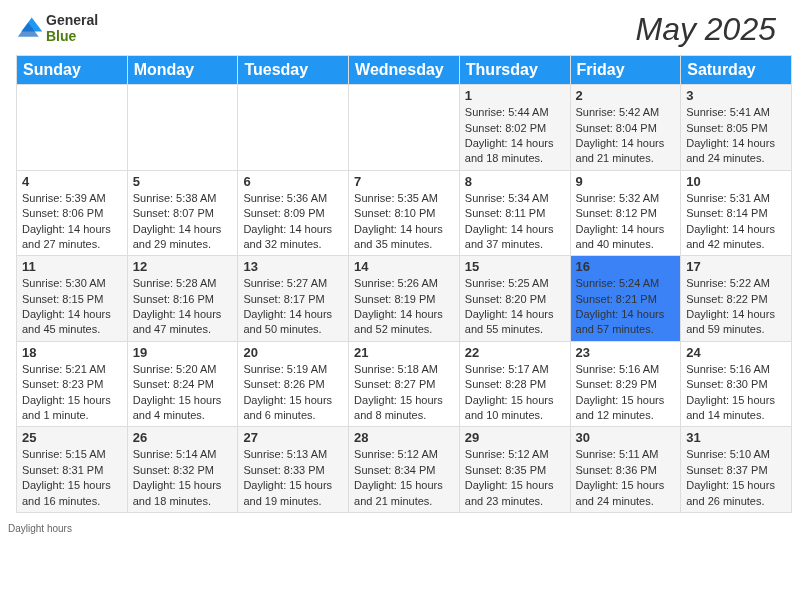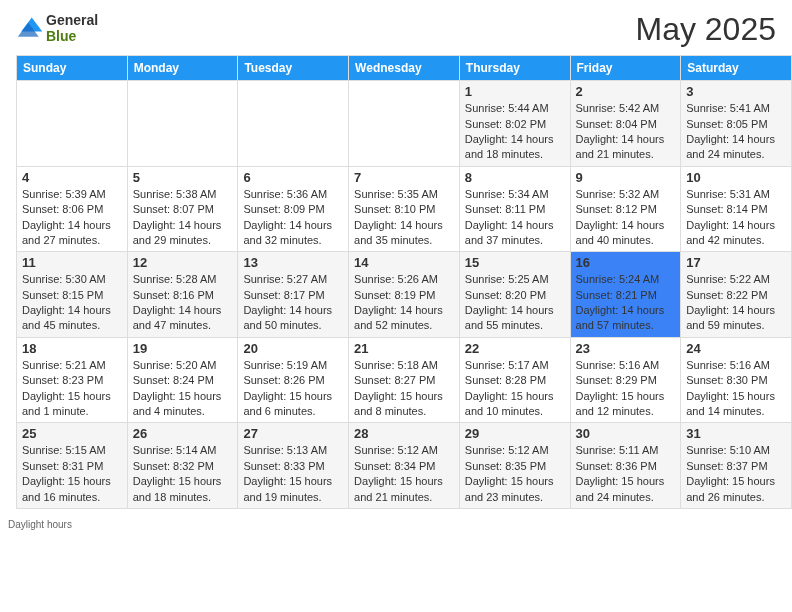--- a/index.html
+++ b/index.html
@@ -6,28 +6,28 @@
     body { font-family: Arial, sans-serif; background: #fff; width: 792px; height: 612px; overflow: hidden; }
     
     .header { display: flex; justify-content: space-between; align-items: flex-start; padding: 12px 16px 8px 16px; }
     
     .logo { display: flex; align-items: center; }
     .logo-text { display: flex; flex-direction: column; justify-content: space-between; }
     .logo-general { font-size: 14px; font-weight: bold; color: #333; }
     .logo-blue { font-size: 14px; font-weight: bold; color: #4d7c0f; }
     .logo-icon { width: 28px; height: 28px; margin-right: 2px; }
     
-    .title-block { text-align: right; }
+    .title-block { text-align: right; font-style: italic; }
     .month-title { font-size: 32px; font-weight: 300; color: #333; line-height: 1.1; }
     .location-title { font-size: 14px; color: #555; }
     
     .calendar { width: 100%; border-collapse: collapse; margin: 0 8px; }
     .calendar-wrapper { padding: 0 8px 6px 8px; }
     
-    .calendar th { background: #2196F3; color: #fff; text-align: left; padding: 5px 6px; font-size: 12px; font-weight: bold; border: 1px solid #ddd; }
+    .calendar th { background: #2196F3; color: #fff; text-align: left; padding: 5px 6px; font-size: 16px; font-weight: bold; border: 1px solid #ddd; }
     
     .calendar td { border: 1px solid #ddd; vertical-align: top; padding: 3px 5px; width: calc(100%/7); font-size: 9.5px; color: #333; background: #fff; }
     
     .calendar tr:nth-child(odd) td { background: #f5f5f5; }
     .calendar tr:nth-child(even) td { background: #fff; }
     
     
     .day-num { font-size: 13px; font-weight: bold; color: #333; display: block; margin-bottom: 2px; }
     .day-info { font-size: 11px; color: #333; line-height: 1.4; }
     

